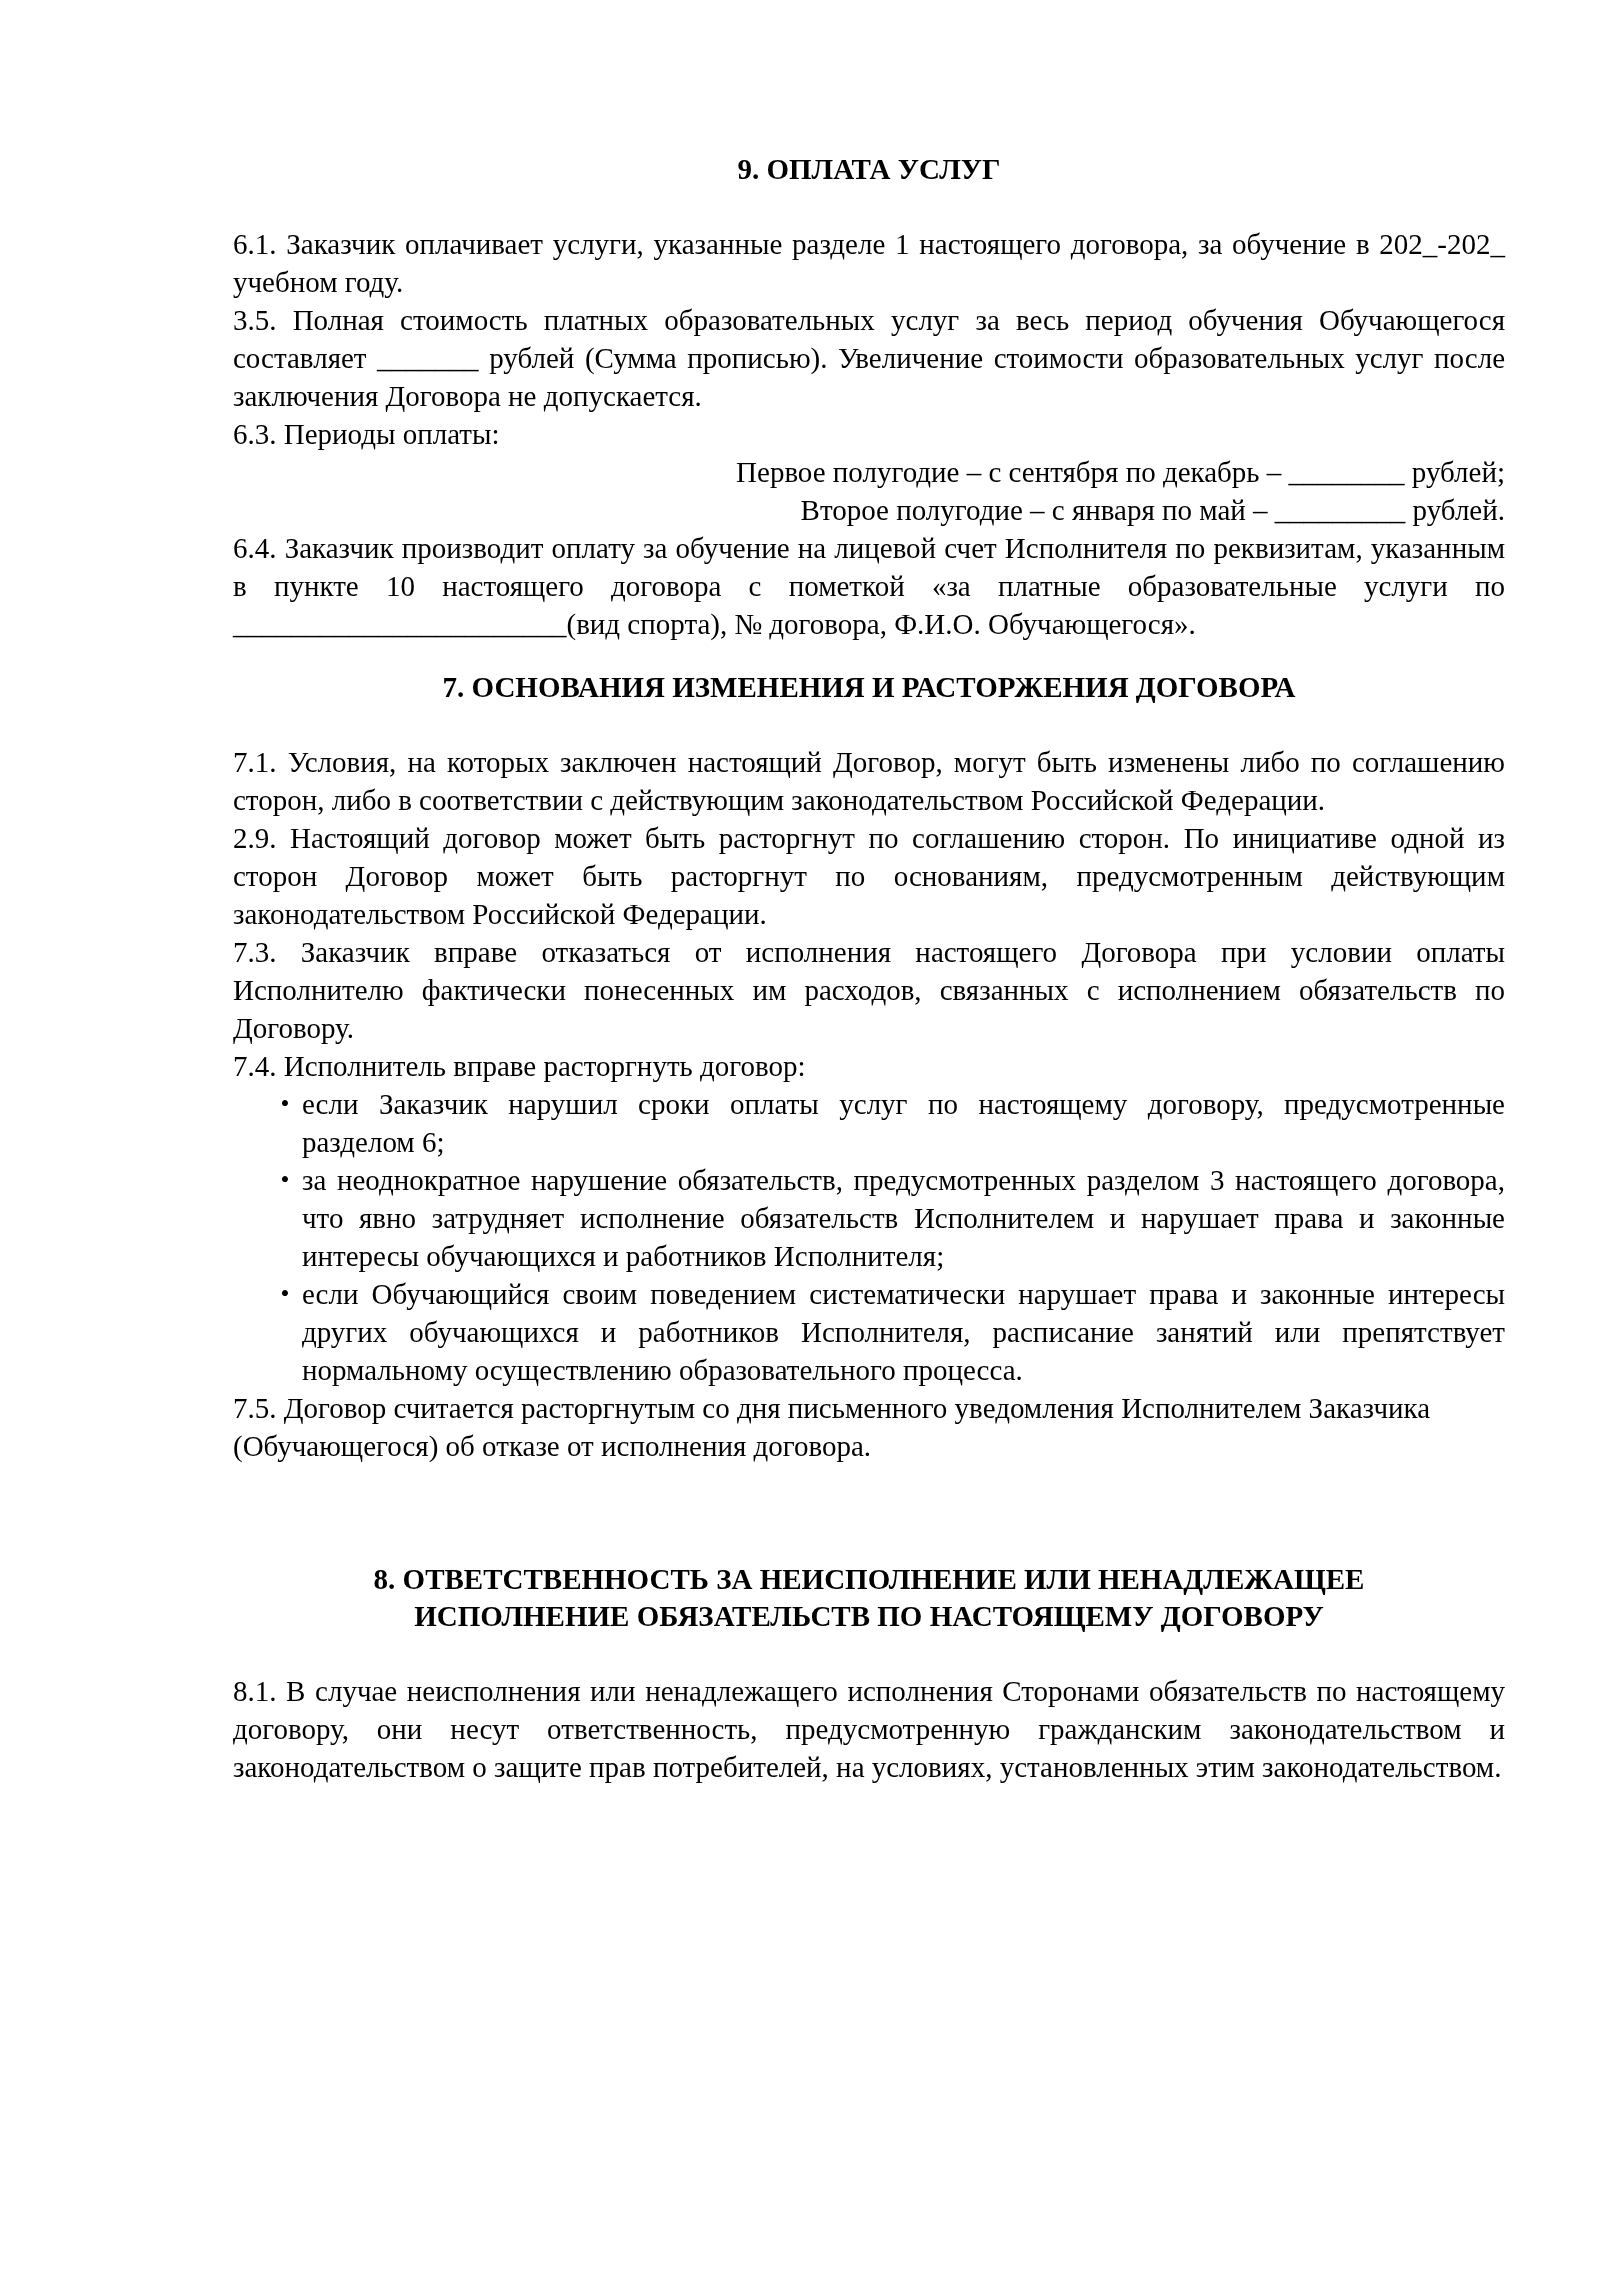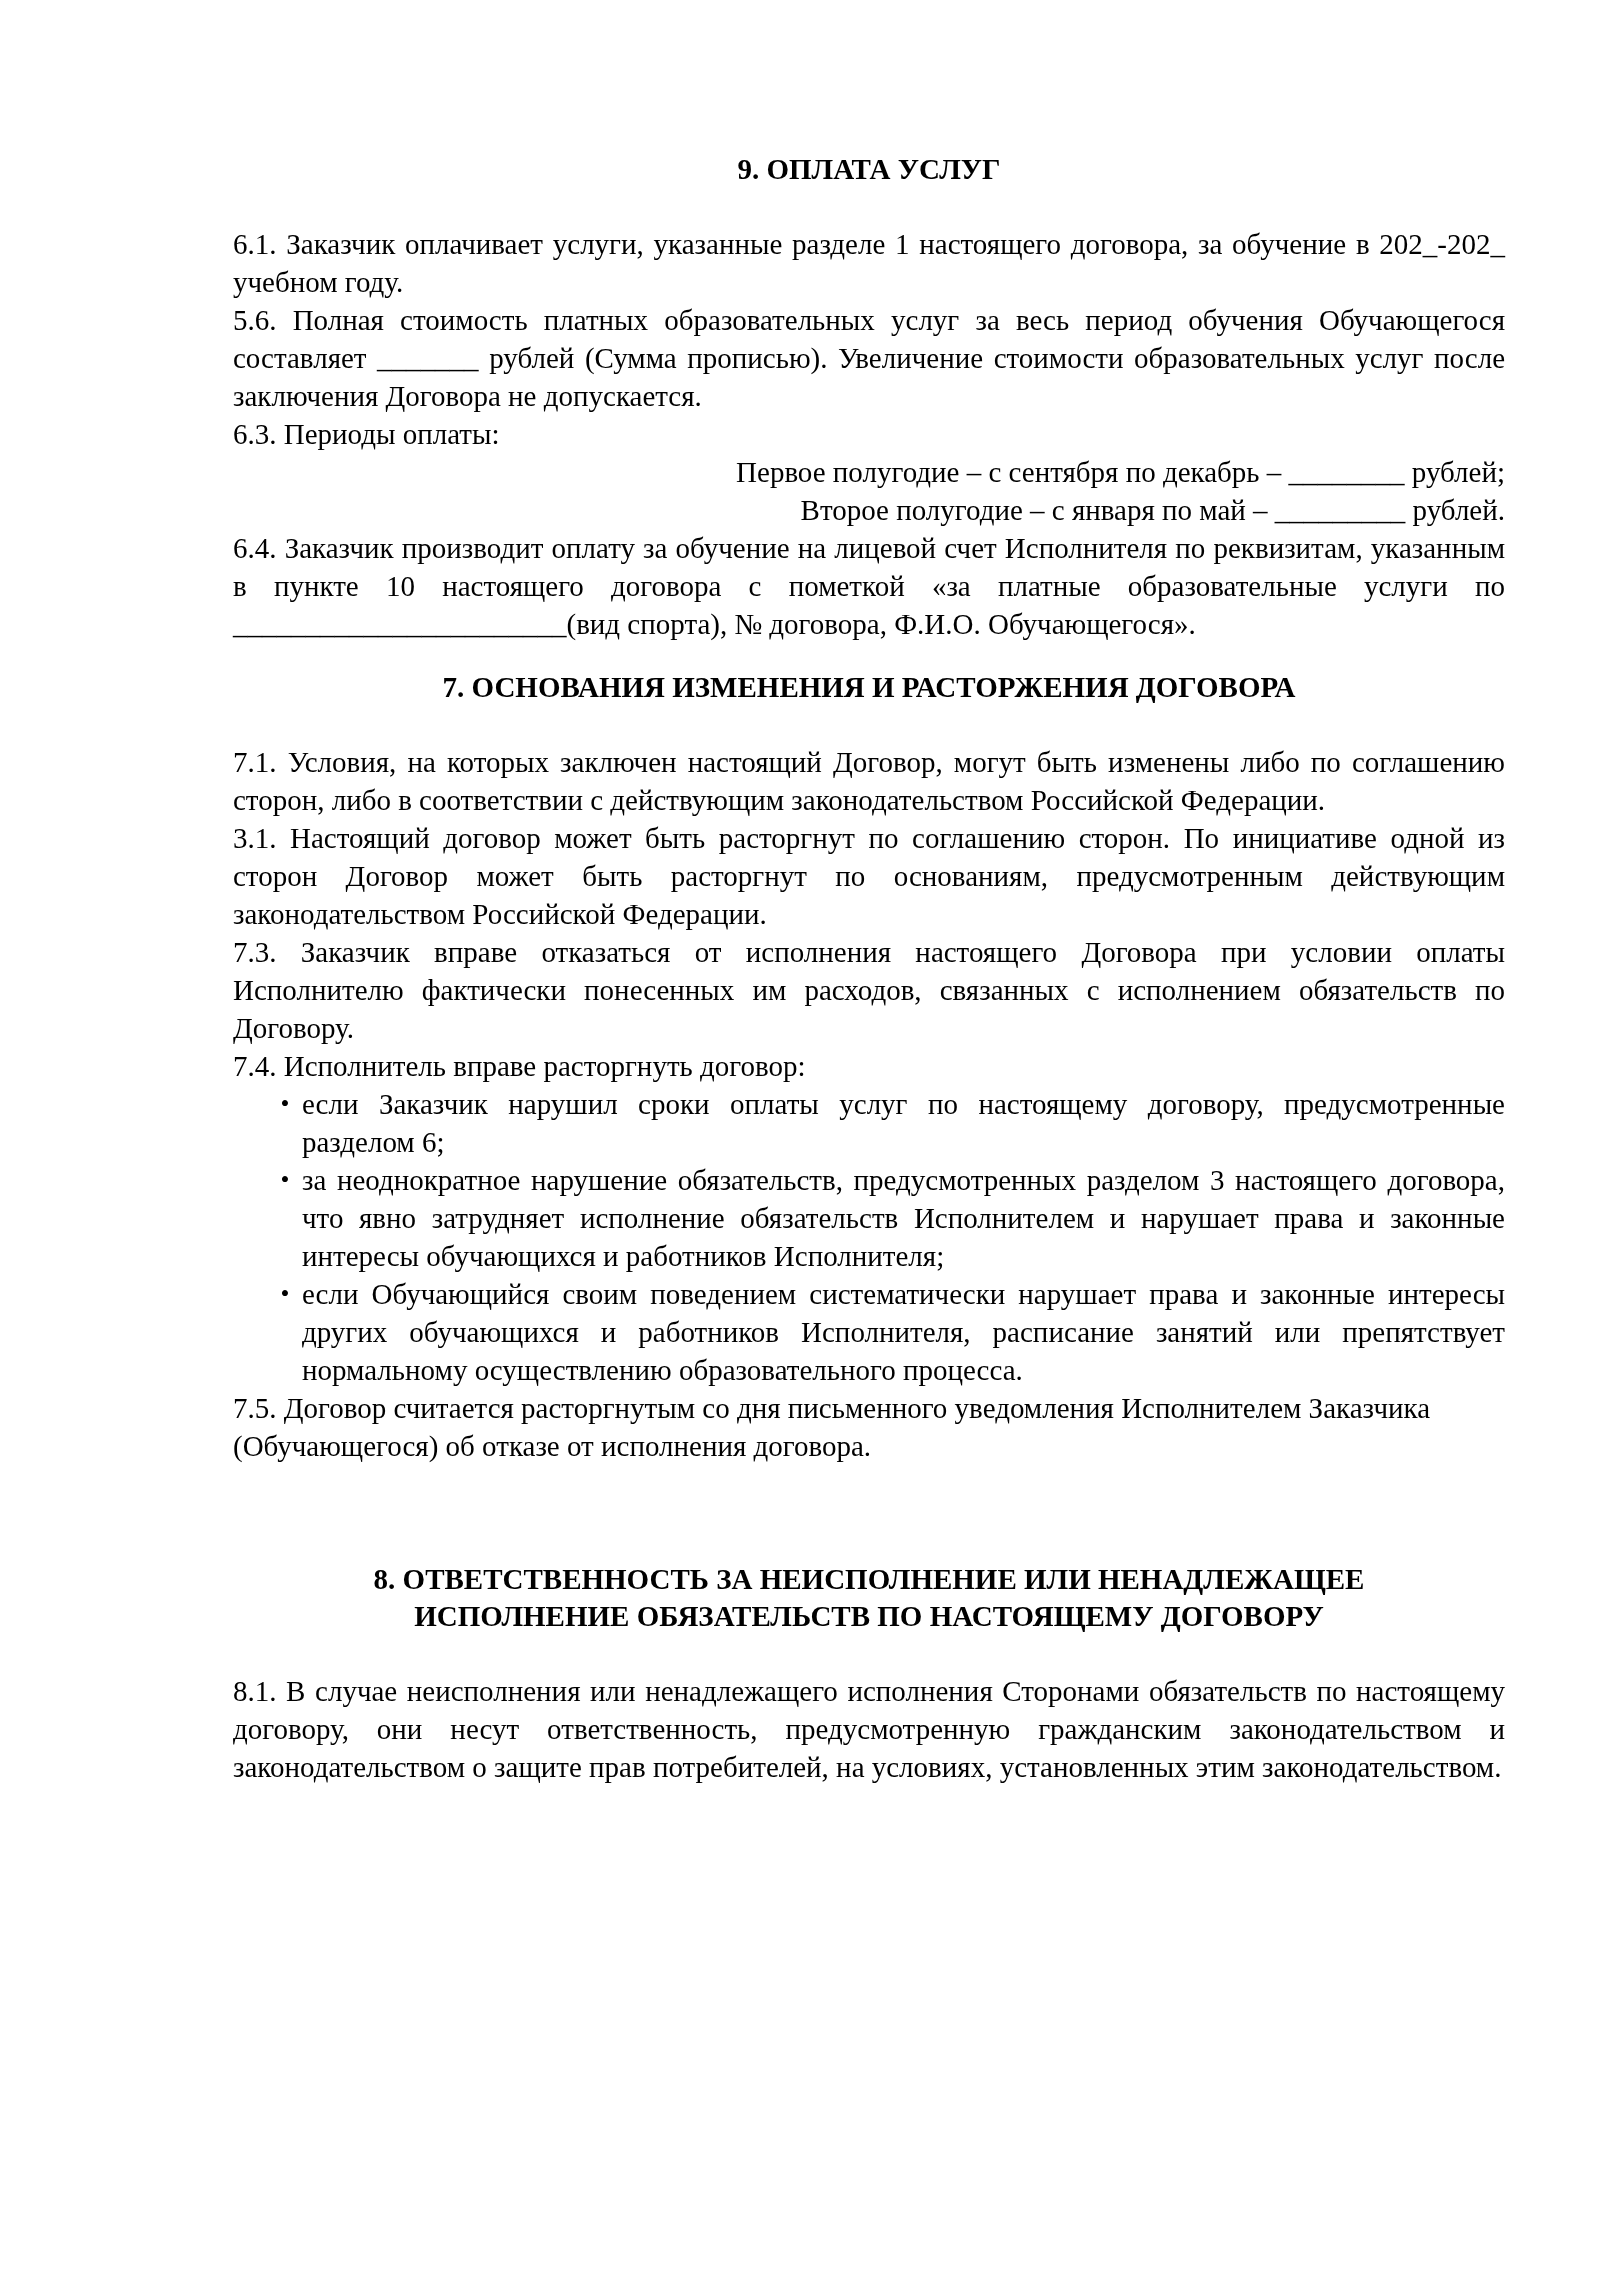--- a/index.html
+++ b/index.html
@@ -30,31 +30,31 @@
     .nojust { text-align: left; }
   </style>
 </head>
 <body>
 
 <div class="page">
 
   <section>
     <h2 class="h6">9. ОПЛАТА УСЛУГ</h2>
     <p class="last-left">6.1. Заказчик оплачивает услуги, указанные разделе 1 настоящего договора, за обучение в 202_-202_ учебном году.</p>
-    <p class="last-left">5.6. Полная стоимость платных образовательных услуг за весь период обучения Обучающегося составляет _______ рублей (Сумма прописью). Увеличение стоимости образовательных услуг после заключения Договора не допускается.</p>
+    <p class="last-left">3.5. Полная стоимость платных образовательных услуг за весь период обучения Обучающегося составляет _______ рублей (Сумма прописью). Увеличение стоимости образовательных услуг после заключения Договора не допускается.</p>
     <p class="last-left">6.3. Периоды оплаты:</p>
     <p class="indent">Первое полугодие – с сентября по декабрь – ________ рублей;</p>
     <p class="indent">Второе полугодие – с января по май – _________ рублей.</p>
     <p class="last-left">6.4. Заказчик производит оплату за обучение на лицевой счет Исполнителя по реквизитам, указанным в пункте 10 настоящего договора с пометкой «за платные образовательные услуги по _______________________(вид спорта), № договора, Ф.И.О. Обучающегося».</p>
   </section>
 
   <section>
     <h2 class="h7">7. ОСНОВАНИЯ ИЗМЕНЕНИЯ И РАСТОРЖЕНИЯ ДОГОВОРА</h2>
     <p class="last-left">7.1. Условия, на которых заключен настоящий Договор, могут быть изменены либо по соглашению сторон, либо в соответствии с действующим законодательством Российской Федерации.</p>
-    <p class="last-left">3.1. Настоящий договор может быть расторгнут по соглашению сторон. По инициативе одной из сторон Договор может быть расторгнут по основаниям, предусмотренным действующим законодательством Российской Федерации.</p>
+    <p class="last-left">2.9. Настоящий договор может быть расторгнут по соглашению сторон. По инициативе одной из сторон Договор может быть расторгнут по основаниям, предусмотренным действующим законодательством Российской Федерации.</p>
     <p class="last-left">7.3. Заказчик вправе отказаться от исполнения настоящего Договора при условии оплаты Исполнителю фактически понесенных им расходов, связанных с исполнением обязательств по Договору.</p>
     <p class="last-left">7.4. Исполнитель вправе расторгнуть договор:</p>
     <ul>
       <li>
         <span class="bullet">•</span>
         <span>если Заказчик нарушил сроки оплаты услуг по настоящему договору, предусмотренные разделом 6;</span>
       </li>
       <li>
         <span class="bullet">•</span>
         <span>за неоднократное нарушение обязательств, предусмотренных разделом 3 настоящего договора, что явно затрудняет исполнение обязательств Исполнителем и нарушает права и законные интересы обучающихся и работников Исполнителя;</span>

